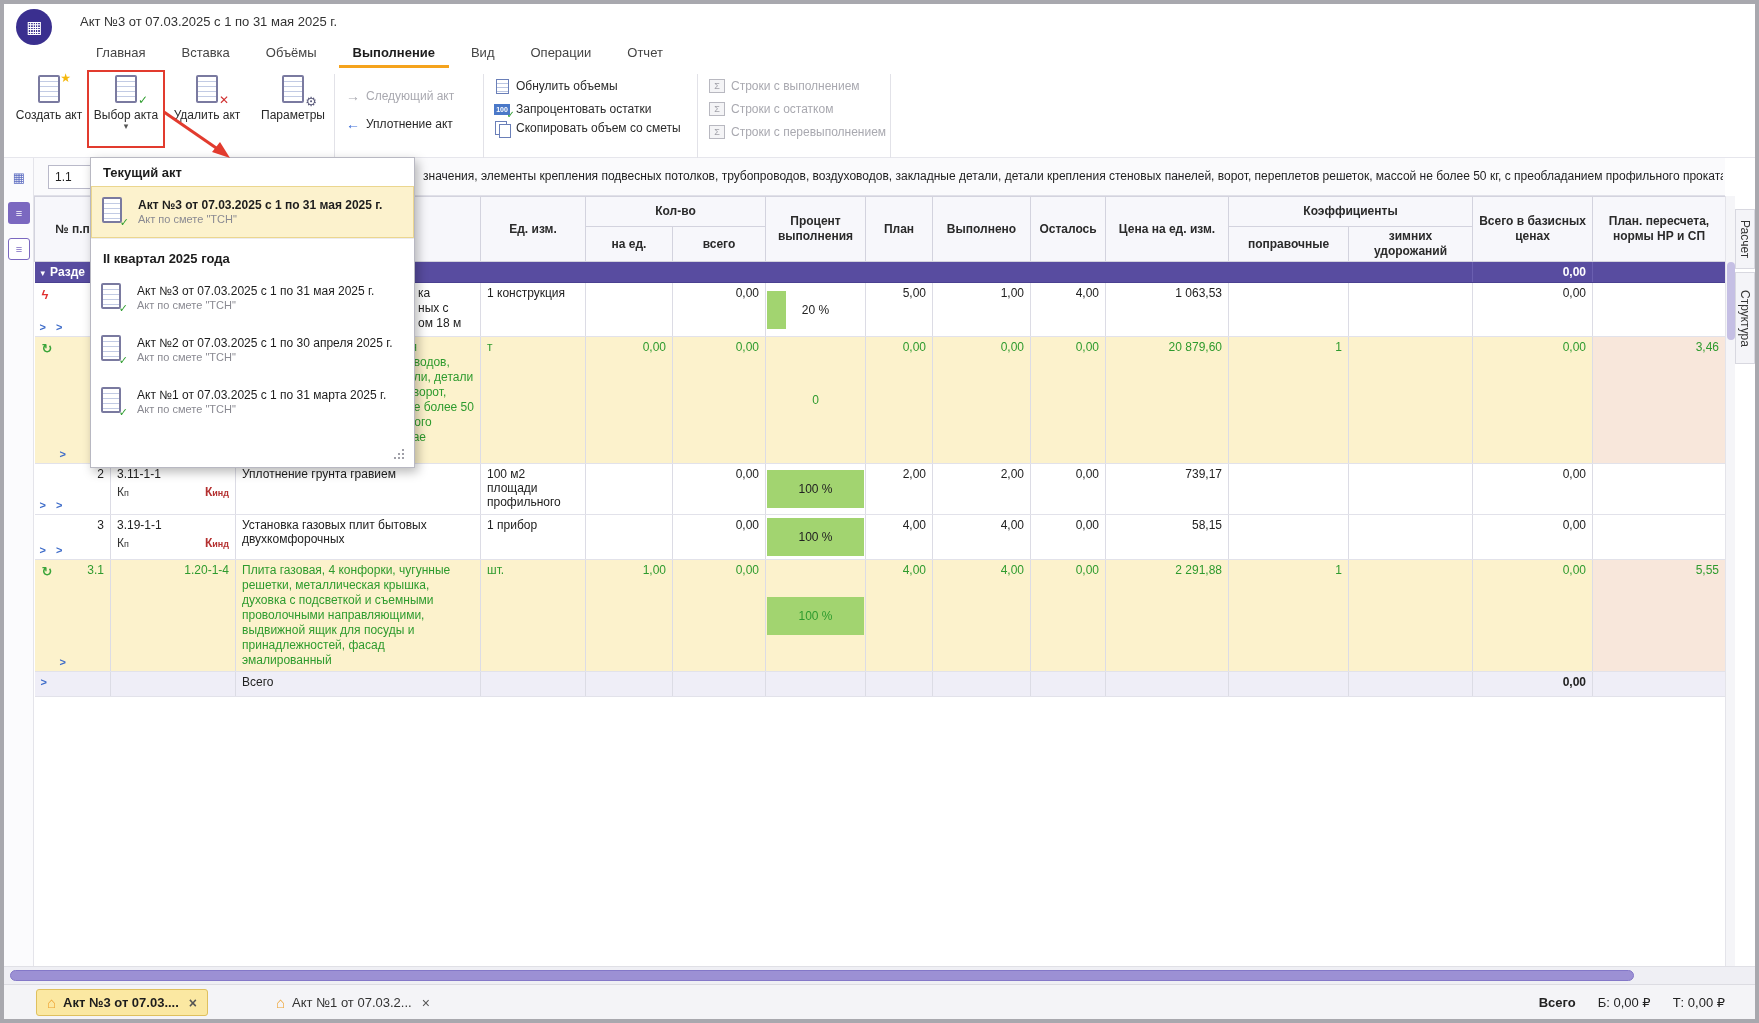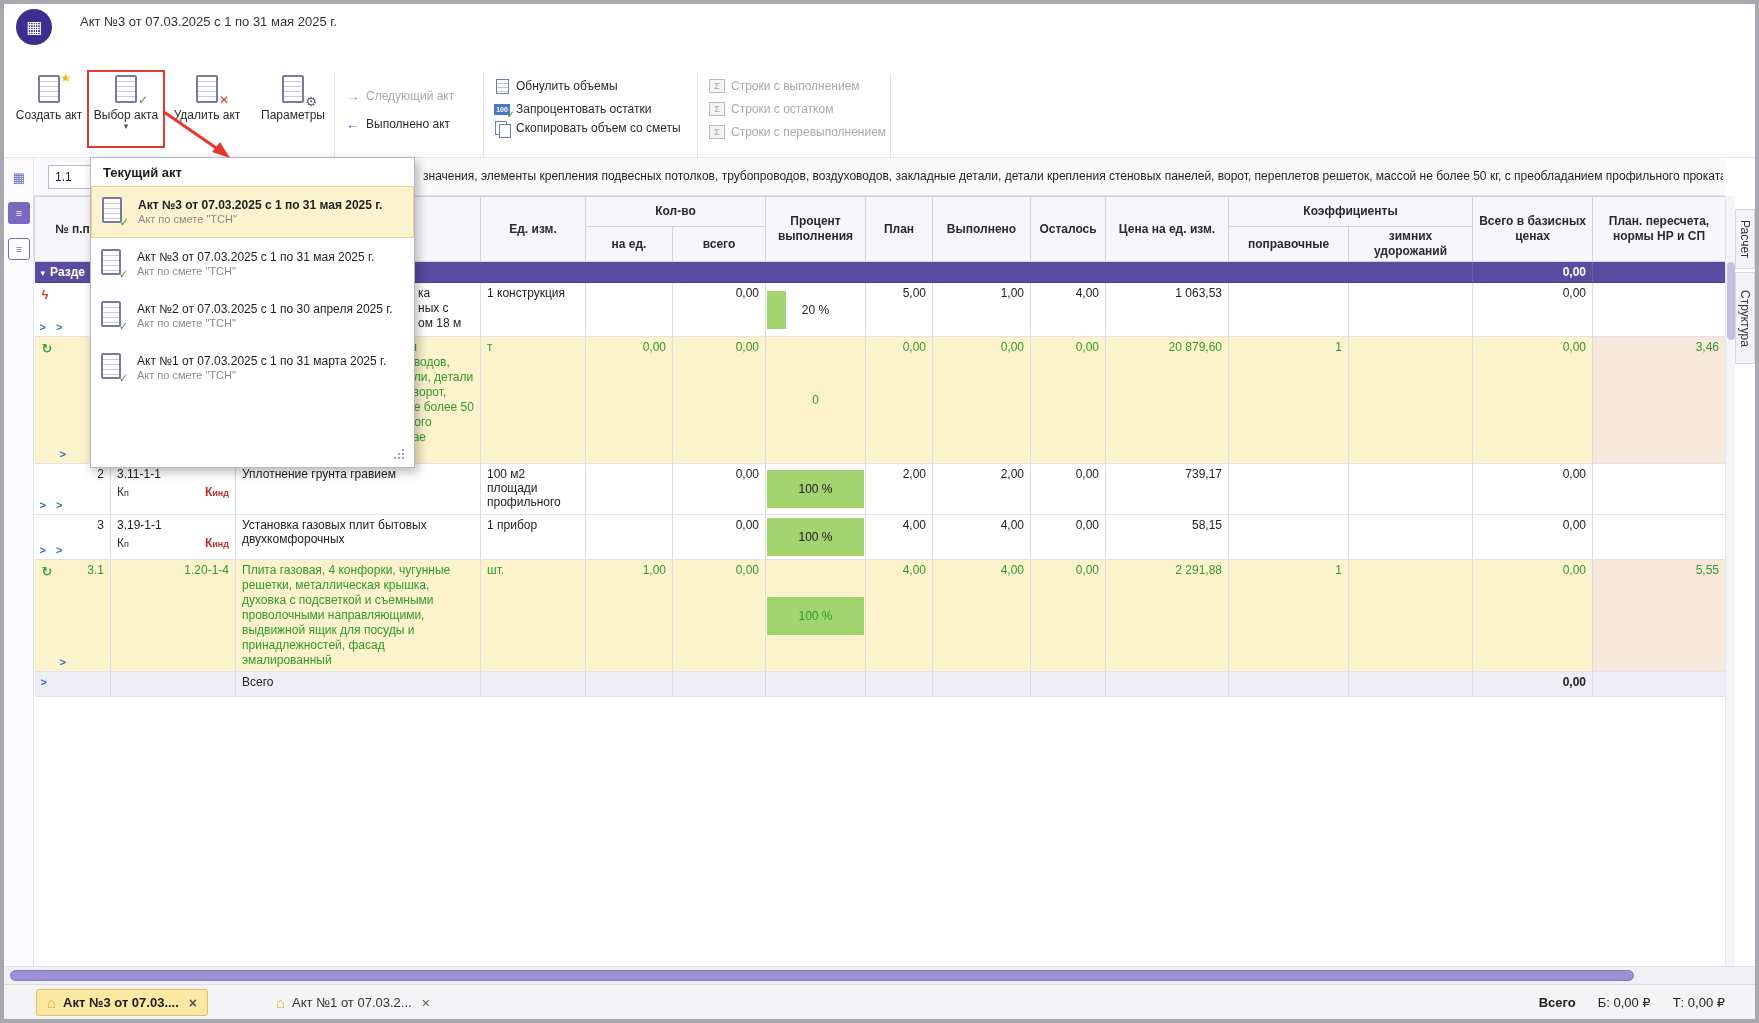--- a/index.html
+++ b/index.html
@@ -154,20 +154,29 @@
 </head>
 <body>
 
 <div class="window">
 
   <div class="titlebar">
     <div class="logo">▦</div>
     <div class="wtitle">Акт №3 от 07.03.2025 с 1 по 31 мая 2025 г.</div>
   </div>
 
+  <div class="rtabs">
+    <div class="rtab">Главная</div>
+    <div class="rtab">Вставка</div>
+    <div class="rtab">Объёмы</div>
+    <div class="rtab active">Выполнение</div>
+    <div class="rtab">Вид</div>
+    <div class="rtab">Операции</div>
+    <div class="rtab">Отчет</div>
+  </div>
 
   <div class="ribbon">
 
     <div class="bigbtn" style="left:9px">
       <div class="bicon">
         <span class="doc"></span>
           <span class="badge star">★</span>
       </div>
       <div class="blabel">Создать акт</div>
     </div>
@@ -198,21 +207,21 @@
     </div>
 
     <div class="vsep" style="left:330px"></div>
 
     <div class="sbtn disabled" style="left:342px; top:18px">
       <span class="arr" style="color:#a9a9b0">→</span>
       <span>Следующий акт</span>
     </div>
     <div class="sbtn" style="left:342px; top:46px">
       <span class="arr" style="color:#3a6cd8">←</span>
-      <span>Выполнено акт</span>
+      <span>Уплотнение акт</span>
     </div>
 
     <div class="vsep" style="left:479px"></div>
 
     <div class="sbtn" style="left:490px; top:8px">
       <span class="ic16">
           <span class="isheet"></span>
         </span>
       <span>Обнулить объемы</span>
     </div>
@@ -533,20 +542,21 @@
 
   <div class="actmenu">
     <div class="mhead">Текущий акт</div>
     <div class="mitem selected">
       <span class="midoc"><span class="doc"></span><span class="check">✓</span></span>
       <span>
         <div class="mtitle b">Акт №3 от 07.03.2025 с 1 по 31 мая 2025 г.</div>
         <div class="msub">Акт по смете "ТСН"</div>
       </span>
     </div>
+    <div class="msection">II квартал 2025 года</div>
     <div class="mitem">
       <span class="midoc"><span class="doc"></span><span class="check">✓</span></span>
       <span>
         <div class="mtitle">Акт №3 от 07.03.2025 с 1 по 31 мая 2025 г.</div>
         <div class="msub">Акт по смете "ТСН"</div>
       </span>
     </div>
     <div class="mitem">
       <span class="midoc"><span class="doc"></span><span class="check">✓</span></span>
       <span>

